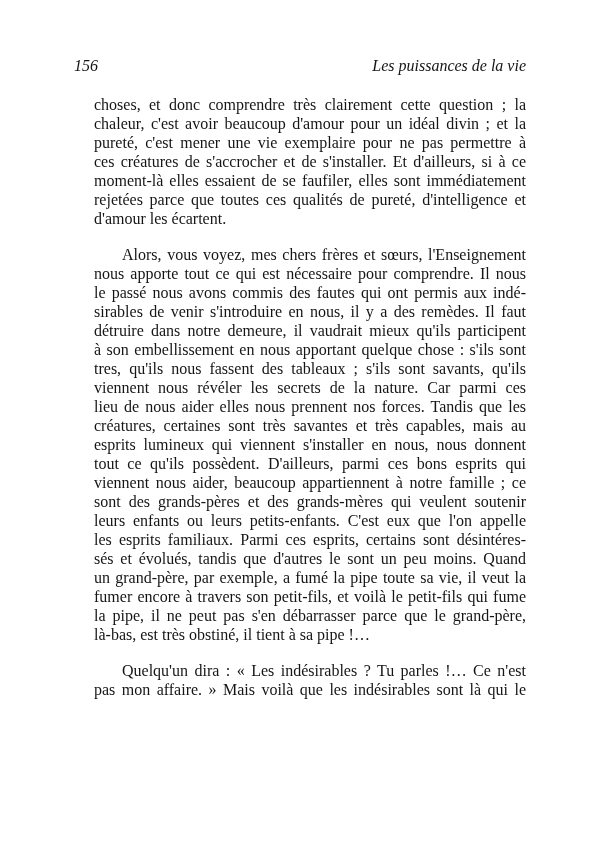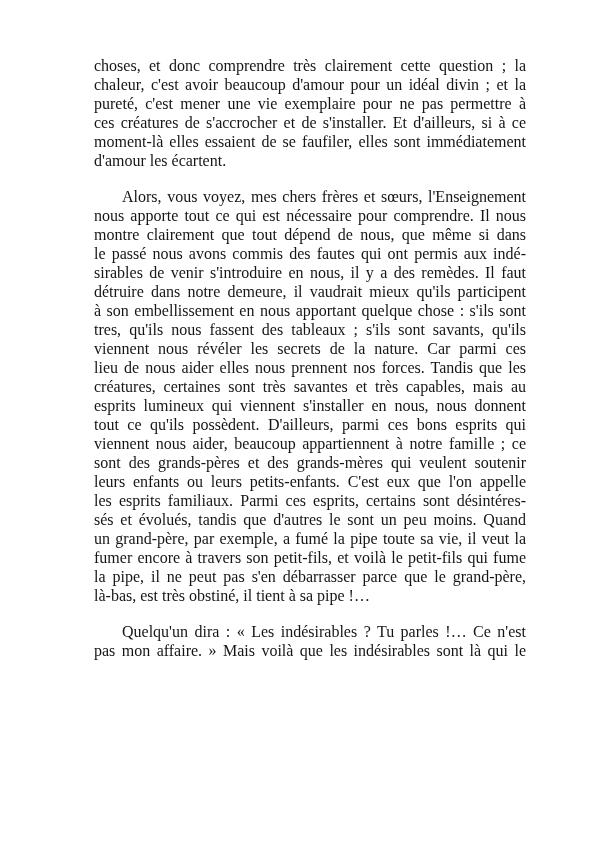--- a/index.html
+++ b/index.html
@@ -35,33 +35,37 @@
     text-align: justify;
     text-align-last: justify;
   }
   .line.flush-last { text-align-last: left; }
   .line.first-indent { text-indent: 28px; }
 </style>
 </head>
 <body>
 
 <div class="page">
+  <div class="page-header">
+    <span>156</span>
+    <span>Les puissances de la vie</span>
+  </div>
   <div class="page-body">
       <div class="paragraph">
         <div class="line">choses, et donc comprendre très clairement cette question ; la</div>
         <div class="line">chaleur, c'est avoir beaucoup d'amour pour un idéal divin ; et la</div>
         <div class="line">pureté, c'est mener une vie exemplaire pour ne pas permettre à</div>
         <div class="line">ces créatures de s'accrocher et de s'installer. Et d'ailleurs, si à ce</div>
         <div class="line">moment-là elles essaient de se faufiler, elles sont immédiatement</div>
+        <div class="line">rejetées parce que toutes ces qualités de pureté, d'intelligence et</div>
         <div class="line flush-last">d'amour les écartent.</div>
       </div>
       <div class="paragraph">
         <div class="line first-indent">Alors, vous voyez, mes chers frères et sœurs, l'Enseignement</div>
         <div class="line">nous apporte tout ce qui est nécessaire pour comprendre. Il nous</div>
-        <div class="line">montre clairement que tout dépend de nous, que même si dans</div>
         <div class="line">le passé nous avons commis des fautes qui ont permis aux indé-</div>
         <div class="line">sirables de venir s'introduire en nous, il y a des remèdes. Il faut</div>
         <div class="line">détruire dans notre demeure, il vaudrait mieux qu'ils participent</div>
         <div class="line">à son embellissement en nous apportant quelque chose : s'ils sont</div>
         <div class="line">tres, qu'ils nous fassent des tableaux ; s'ils sont savants, qu'ils</div>
         <div class="line">viennent nous révéler les secrets de la nature. Car parmi ces</div>
         <div class="line">lieu de nous aider elles nous prennent nos forces. Tandis que les</div>
         <div class="line">créatures, certaines sont très savantes et très capables, mais au</div>
         <div class="line">esprits lumineux qui viennent s'installer en nous, nous donnent</div>
         <div class="line">tout ce qu'ils possèdent. D'ailleurs, parmi ces bons esprits qui</div>

